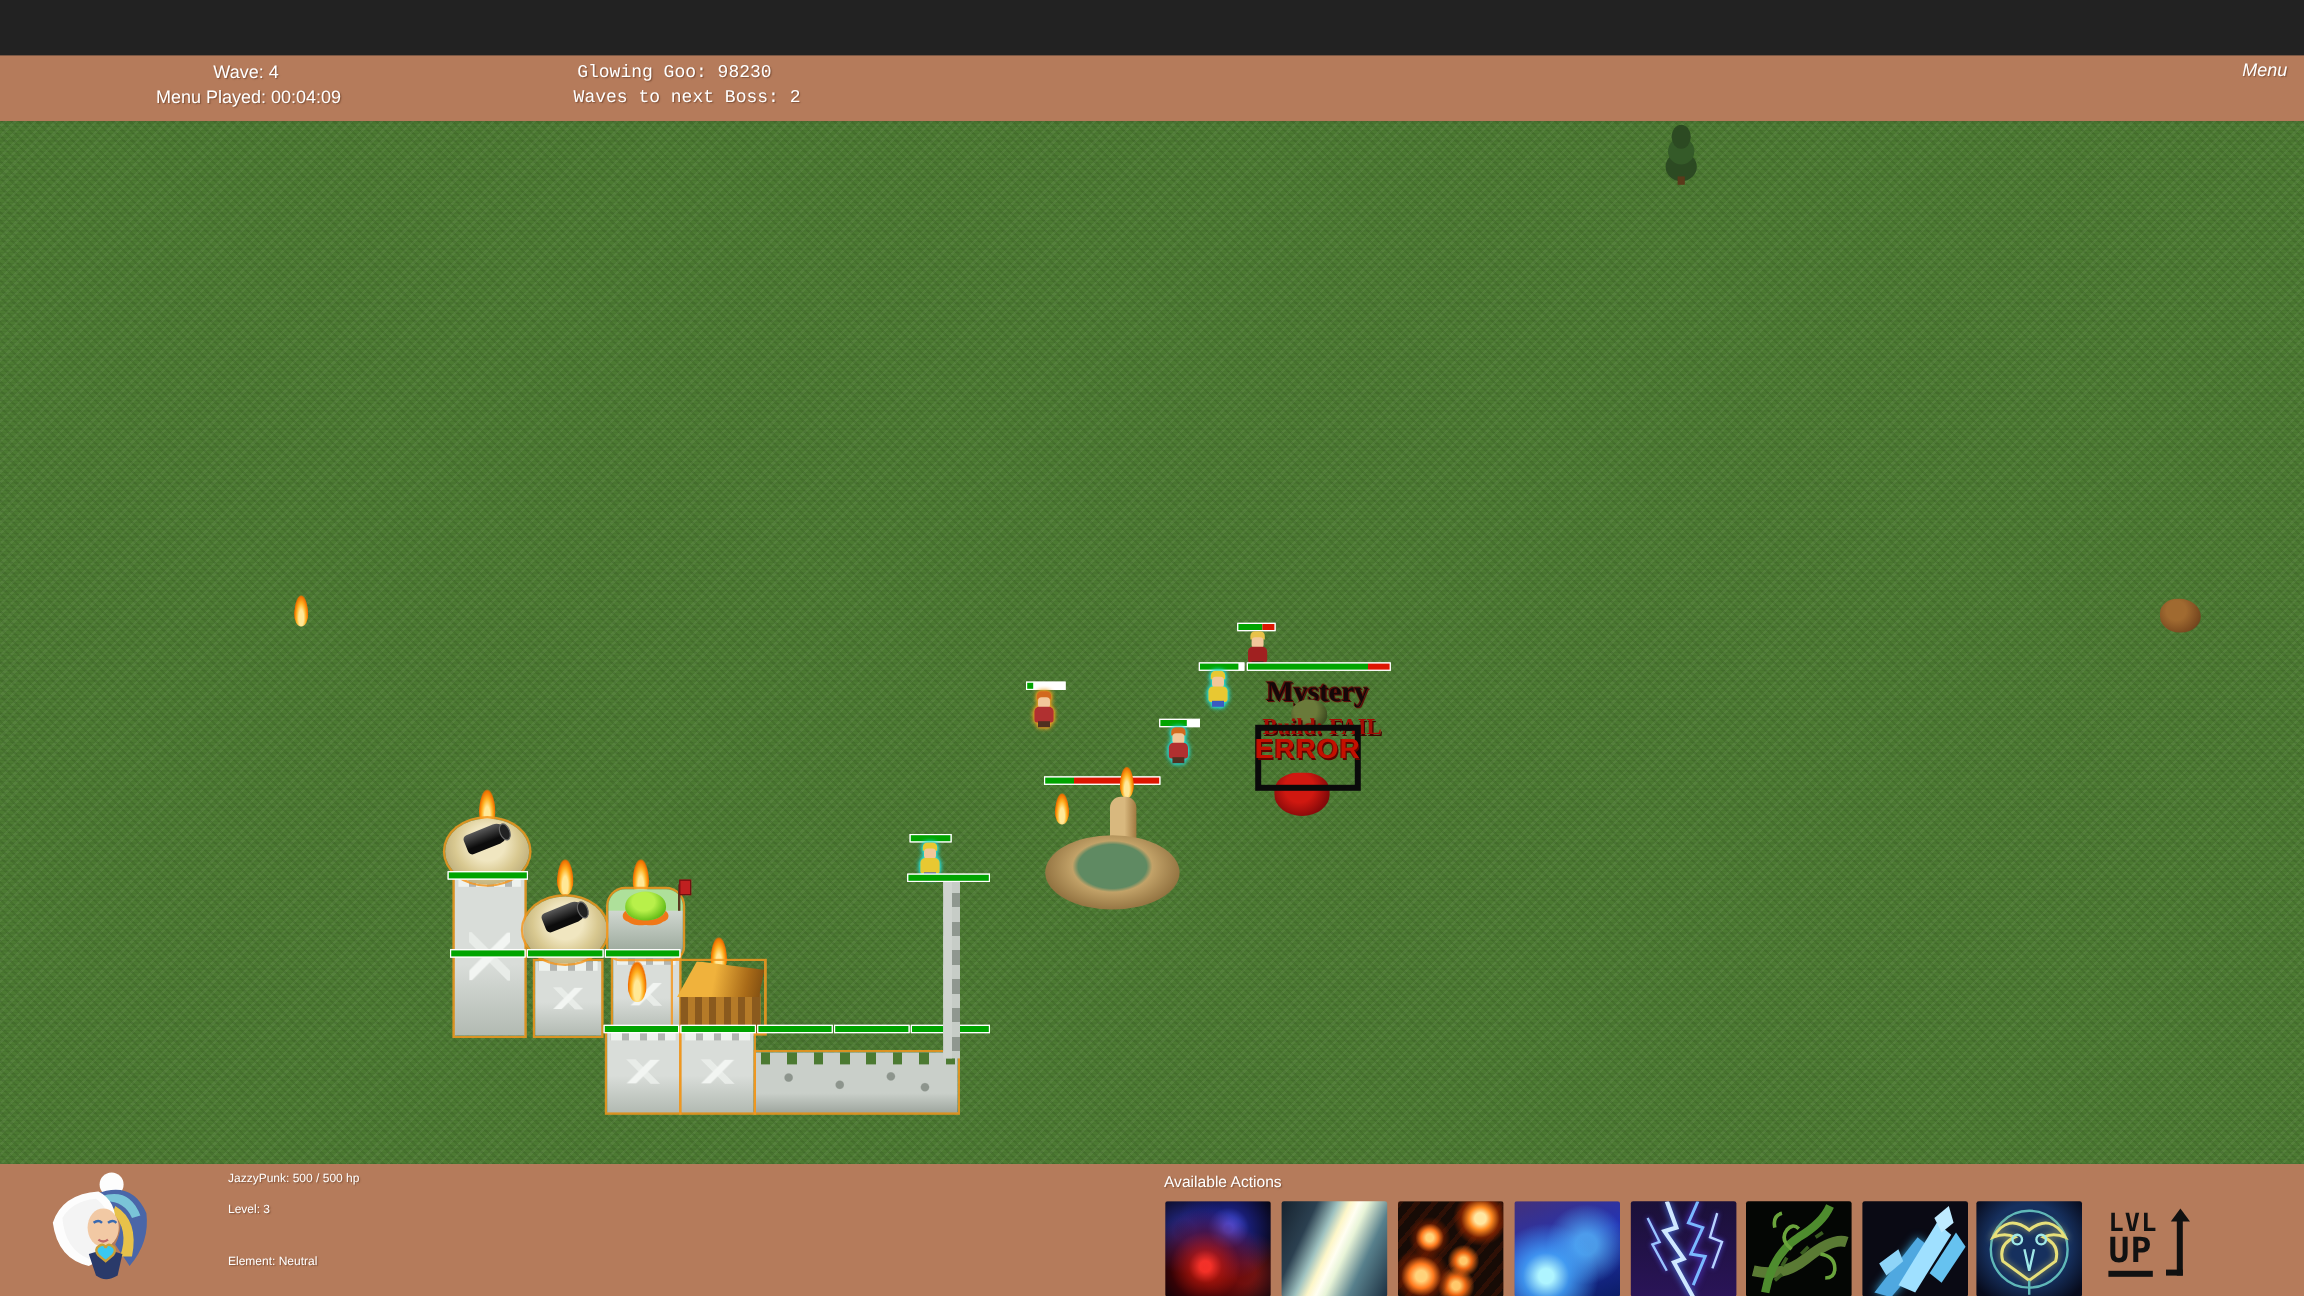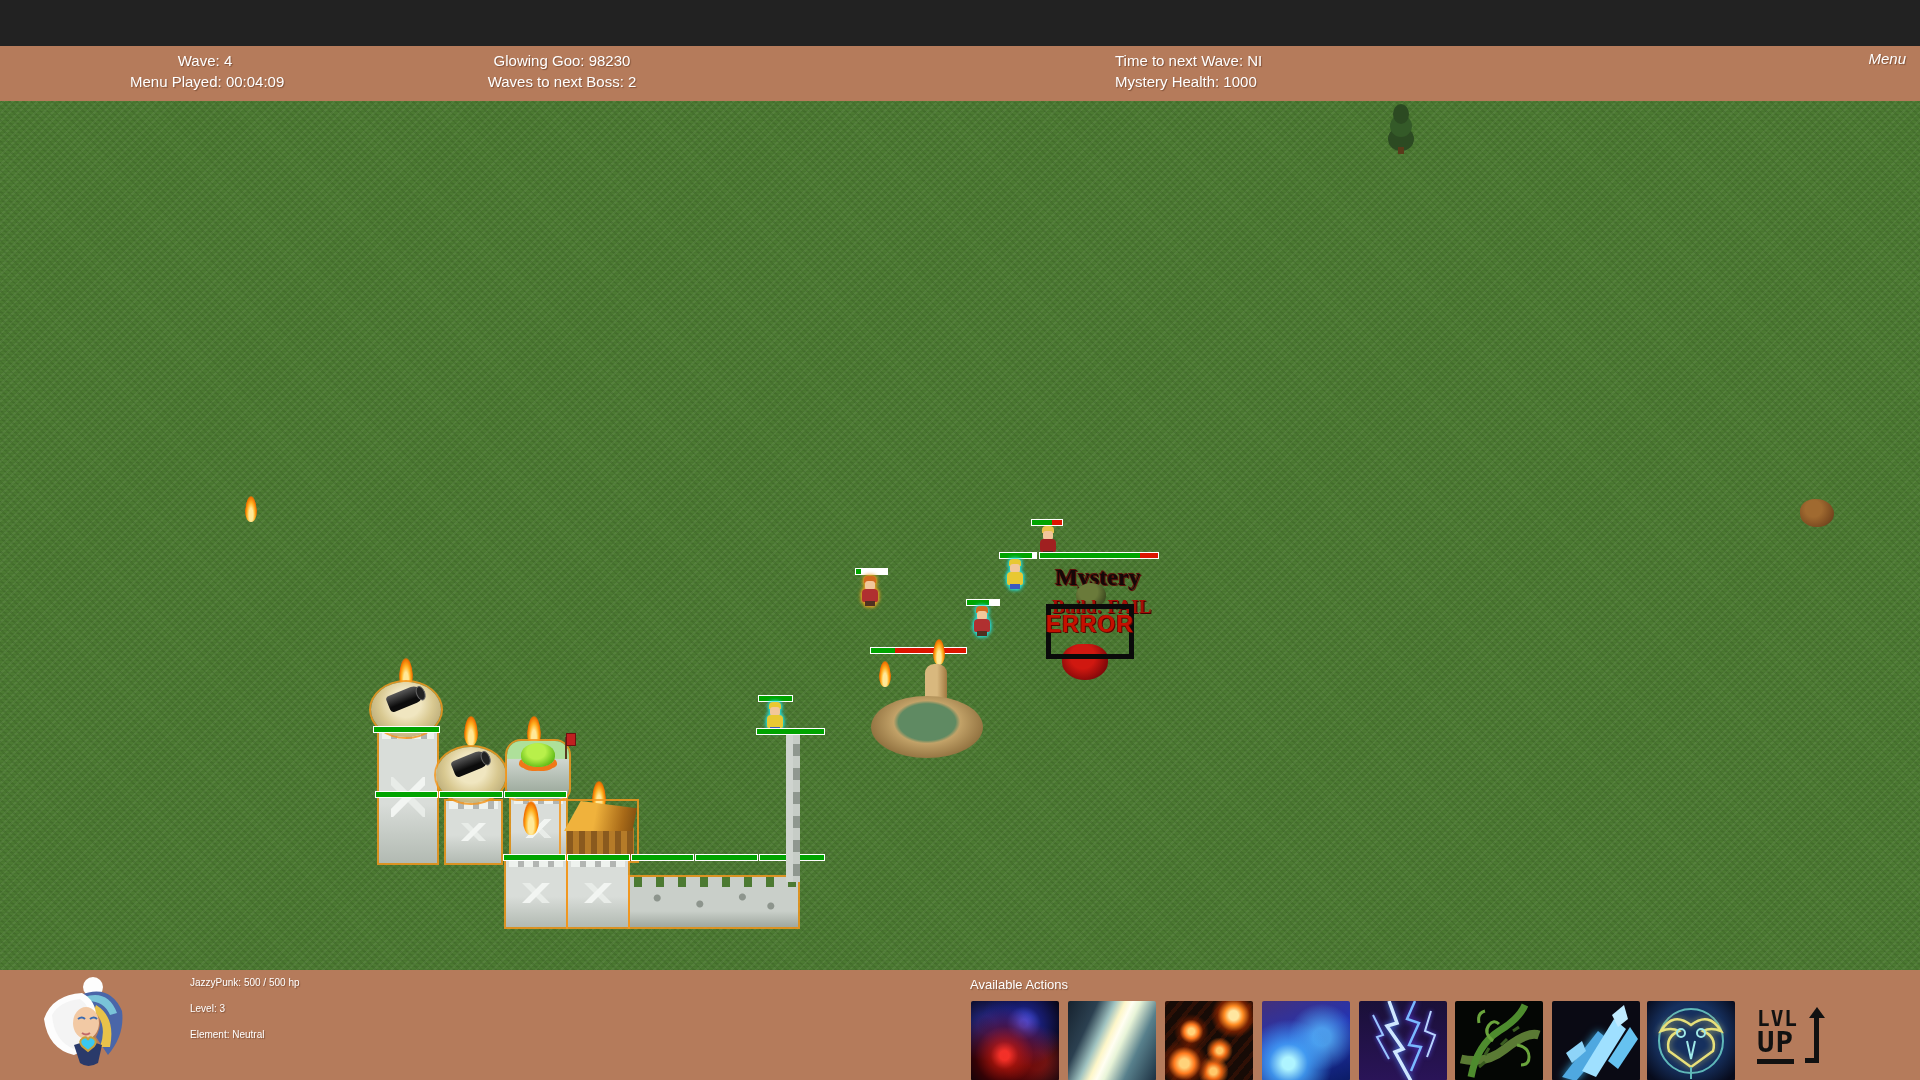--- a/index.html
+++ b/index.html
@@ -8,21 +8,21 @@
          font-family:"Liberation Sans",sans-serif;color:#fff;margin-top:46px;}
 
   
   .hud{position:absolute;left:0;width:1920px;background:#b57b5b;}
   #hud-top{top:0;height:55px;}
   #hud-bottom{top:924px;height:156px;}
   .hud-col{position:absolute;top:4px;font-size:15px;line-height:21px;
            text-shadow:1px 1px 1px rgba(90,50,30,.55);}
   .hud-col div{white-space:nowrap;}
   #hud-col-left{left:130px;width:150px;text-align:center;}
-  #hud-col-center{left:478px;width:168px;text-align:center;}
+  #hud-col-center{left:478px;width:168px;text-align:center;font-family:Liberation Mono, monospace;}
   #hud-col-right{left:1115px;width:260px;text-align:left;}
   #menu-btn{position:absolute;right:14px;top:4px;font-size:15px;cursor:pointer;
             text-shadow:1px 1px 1px rgba(90,50,30,.55);font-style:italic;}
 
   
   #field{position:absolute;top:55px;left:0;width:1920px;height:869px;
     background-color:#4c7a32;
     background-image:
       repeating-linear-gradient(45deg, rgba(20,40,10,.10) 0 2px, transparent 2px 5px),
       repeating-linear-gradient(-45deg, rgba(255,255,255,.05) 0 2px, transparent 2px 6px),
@@ -156,24 +156,20 @@
 
   <div id="hud-top" class="hud">
     <div id="hud-col-left" class="hud-col">
       <div>Wave: 4</div>
       <div>Menu Played: 00:04:09</div>
     </div>
     <div id="hud-col-center" class="hud-col">
       <div>Glowing Goo: 98230</div>
       <div>Waves to next Boss: 2</div>
     </div>
-    <div id="hud-col-right" class="hud-col">
-      <div>Time to next Wave: NI</div>
-      <div>Mystery Health: 1000</div>
-    </div>
     <div id="menu-btn">Menu</div>
   </div>
 
   <div id="field">
 
     <svg class="fo" style="left:1381px;top:-2px" width="40" height="56">
       <ellipse cx="20" cy="40" rx="13" ry="12" fill="#2c4a22"></ellipse>
       <ellipse cx="20" cy="27" rx="11" ry="11" fill="#345a28"></ellipse>
       <ellipse cx="20" cy="15" rx="8" ry="10" fill="#2c4a22"></ellipse>
       <rect x="17" y="48" width="6" height="7" fill="#5a3a1a"></rect>
@@ -332,21 +328,21 @@
       <ellipse cx="48" cy="48" rx="13" ry="16" fill="#f2c9a4"></ellipse>
       <path d="M40,44 q4,-3 7,0" stroke="#3a6ab0" stroke-width="2" fill="none"></path>
       <path d="M52,44 q4,-3 7,0" stroke="#3a6ab0" stroke-width="2" fill="none"></path>
       <path d="M44,58 q4,3 8,0" stroke="#c06868" stroke-width="2" fill="none"></path>
       <path d="M36,70 Q50,64 64,70 L60,88 Q50,94 42,88 Z" fill="#2a3a6a"></path>
       <path d="M50,76 l-6,-5 q-4,-5 1,-8 q4,-2 5,2 q1,-4 5,-2 q5,3 1,8 Z" fill="#3ac8f0" stroke="#c8a03a" stroke-width="2"></path>
     </svg>
 
     <div class="bstat" style="top:7px">JazzyPunk: 500 / 500 hp</div>
     <div class="bstat" style="top:33px">Level: 3</div>
-    <div class="bstat" style="top:59px">Element: Neutral</div>
+    <div class="bstat" style="top:76px">Element: Neutral</div>
 
     <div id="actions-title">Available Actions</div>
 
     <div class="abil ab1" style="left:971px"></div>
     <div class="abil ab2" style="left:1068px"></div>
     <div class="abil ab3" style="left:1165px"></div>
     <div class="abil ab4" style="left:1262px"></div>
     <div class="abil ab5" style="left:1359px">
       <svg width="88" height="80" viewBox="0 0 88 80">
         <path d="M30 0 L38 22 L28 25 L44 48 L36 51 L52 80" stroke="#cfe8ff" stroke-width="3.5" fill="none" style="filter:drop-shadow(0 0 3px #58f)"></path>

